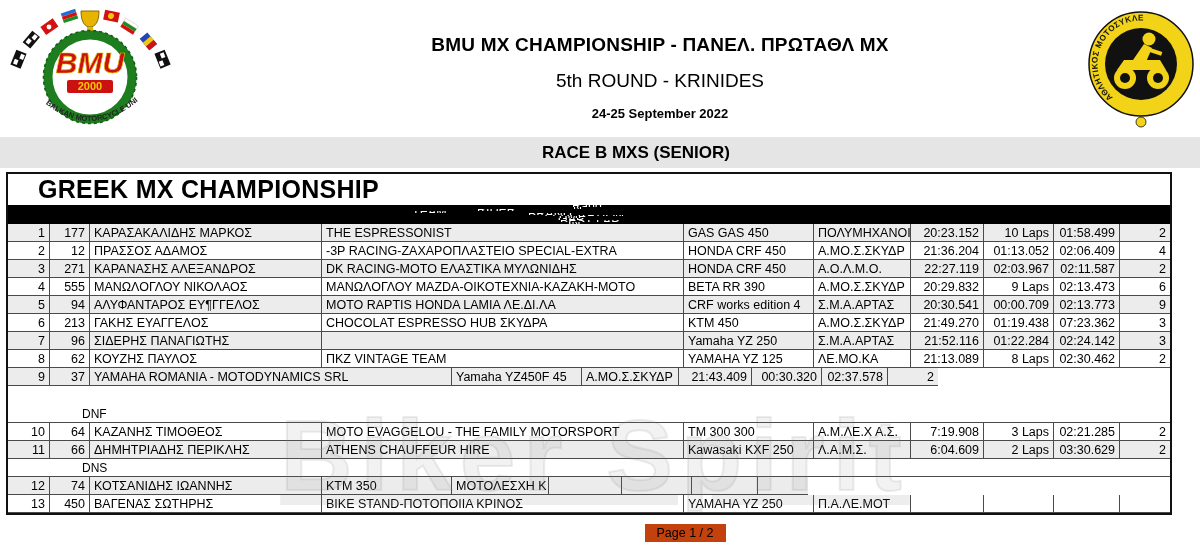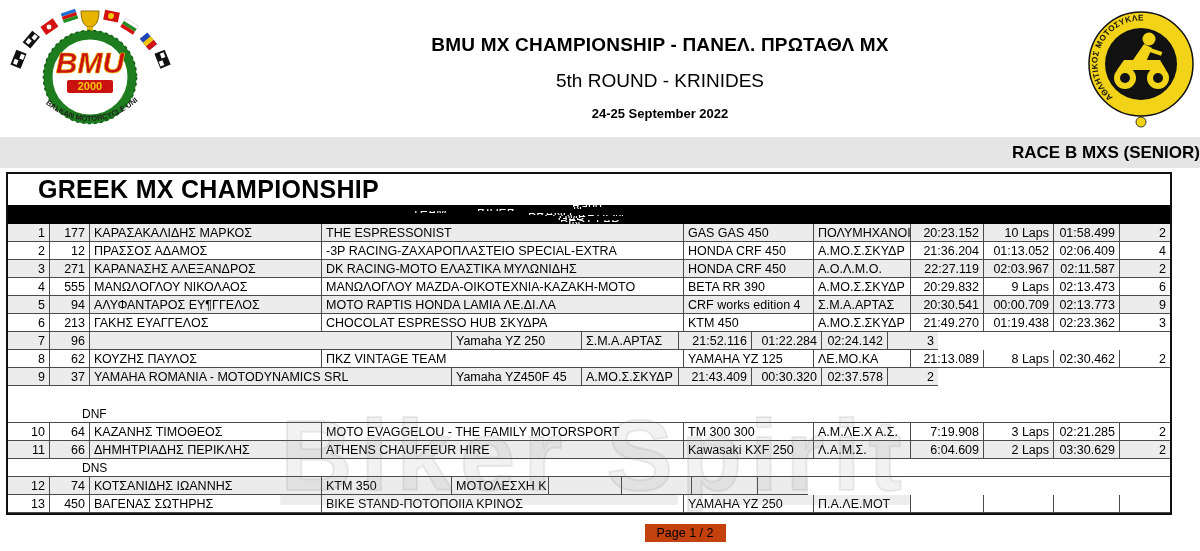--- a/index.html
+++ b/index.html
@@ -8,21 +8,21 @@
     width:1200px; height:551px; position:relative; overflow:hidden;
     font-family:"Liberation Sans", sans-serif; color:#000;
   }
   
   .top-header { position:absolute; left:150px; top:34px; width:1020px; text-align:center; }
   .title-line1 { font-size:19px; font-weight:bold; letter-spacing:.2px; }
   .title-line2 { font-size:19px; font-weight:normal; margin-top:14px; }
   .date-line   { font-size:13px; font-weight:bold; margin-top:14px; }
   .race-banner {
     position:absolute; left:0; top:137px; width:1200px; height:31px;
-    background:#e5e5e5; line-height:31px; text-align:right;
+    background:#e5e5e5; line-height:31px; text-align:center;
     font-size:17px; font-weight:bold; padding-left:72px;
   }
   
   .logo-left  { position:absolute; left:8px;  top:5px;  width:165px; height:128px; }
   .logo-right { position:absolute; left:1086px; top:6px; width:110px; height:126px; }
   
   .frame {
     position:absolute; left:6px; top:172px; width:1166px; height:343px;
     border:2px solid #111; background:#fff;
   }
@@ -234,26 +234,27 @@
       </div>
       <div class="row">
         <div class="cell c0">6</div>
         <div class="cell c1">213</div>
         <div class="cell c2">ΓΑΚΗΣ ΕΥΑΓΓΕΛΟΣ</div>
         <div class="cell c3">CHOCOLAT ESPRESSO HUB ΣΚΥΔΡΑ</div>
         <div class="cell c4">KTM 450</div>
         <div class="cell c5">Α.ΜΟ.Σ.ΣΚΥΔΡ</div>
         <div class="cell c6">21:49.270</div>
         <div class="cell c7">01:19.438</div>
-        <div class="cell c8">02:23.362</div>
+        <div class="cell c8">07:23.362</div>
         <div class="cell c9">3</div>
       </div>
       <div class="row shaded">
         <div class="cell c0">7</div>
         <div class="cell c1">96</div>
+        <div class="cell c2">ΣΙΔΕΡΗΣ ΠΑΝΑΓΙΩΤΗΣ</div>
         <div class="cell c3"></div>
         <div class="cell c4">Yamaha YZ 250</div>
         <div class="cell c5">Σ.Μ.Α.ΑΡΤΑΣ</div>
         <div class="cell c6">21:52.116</div>
         <div class="cell c7">01:22.284</div>
         <div class="cell c8">02:24.142</div>
         <div class="cell c9">3</div>
       </div>
       <div class="row">
         <div class="cell c0">8</div>

